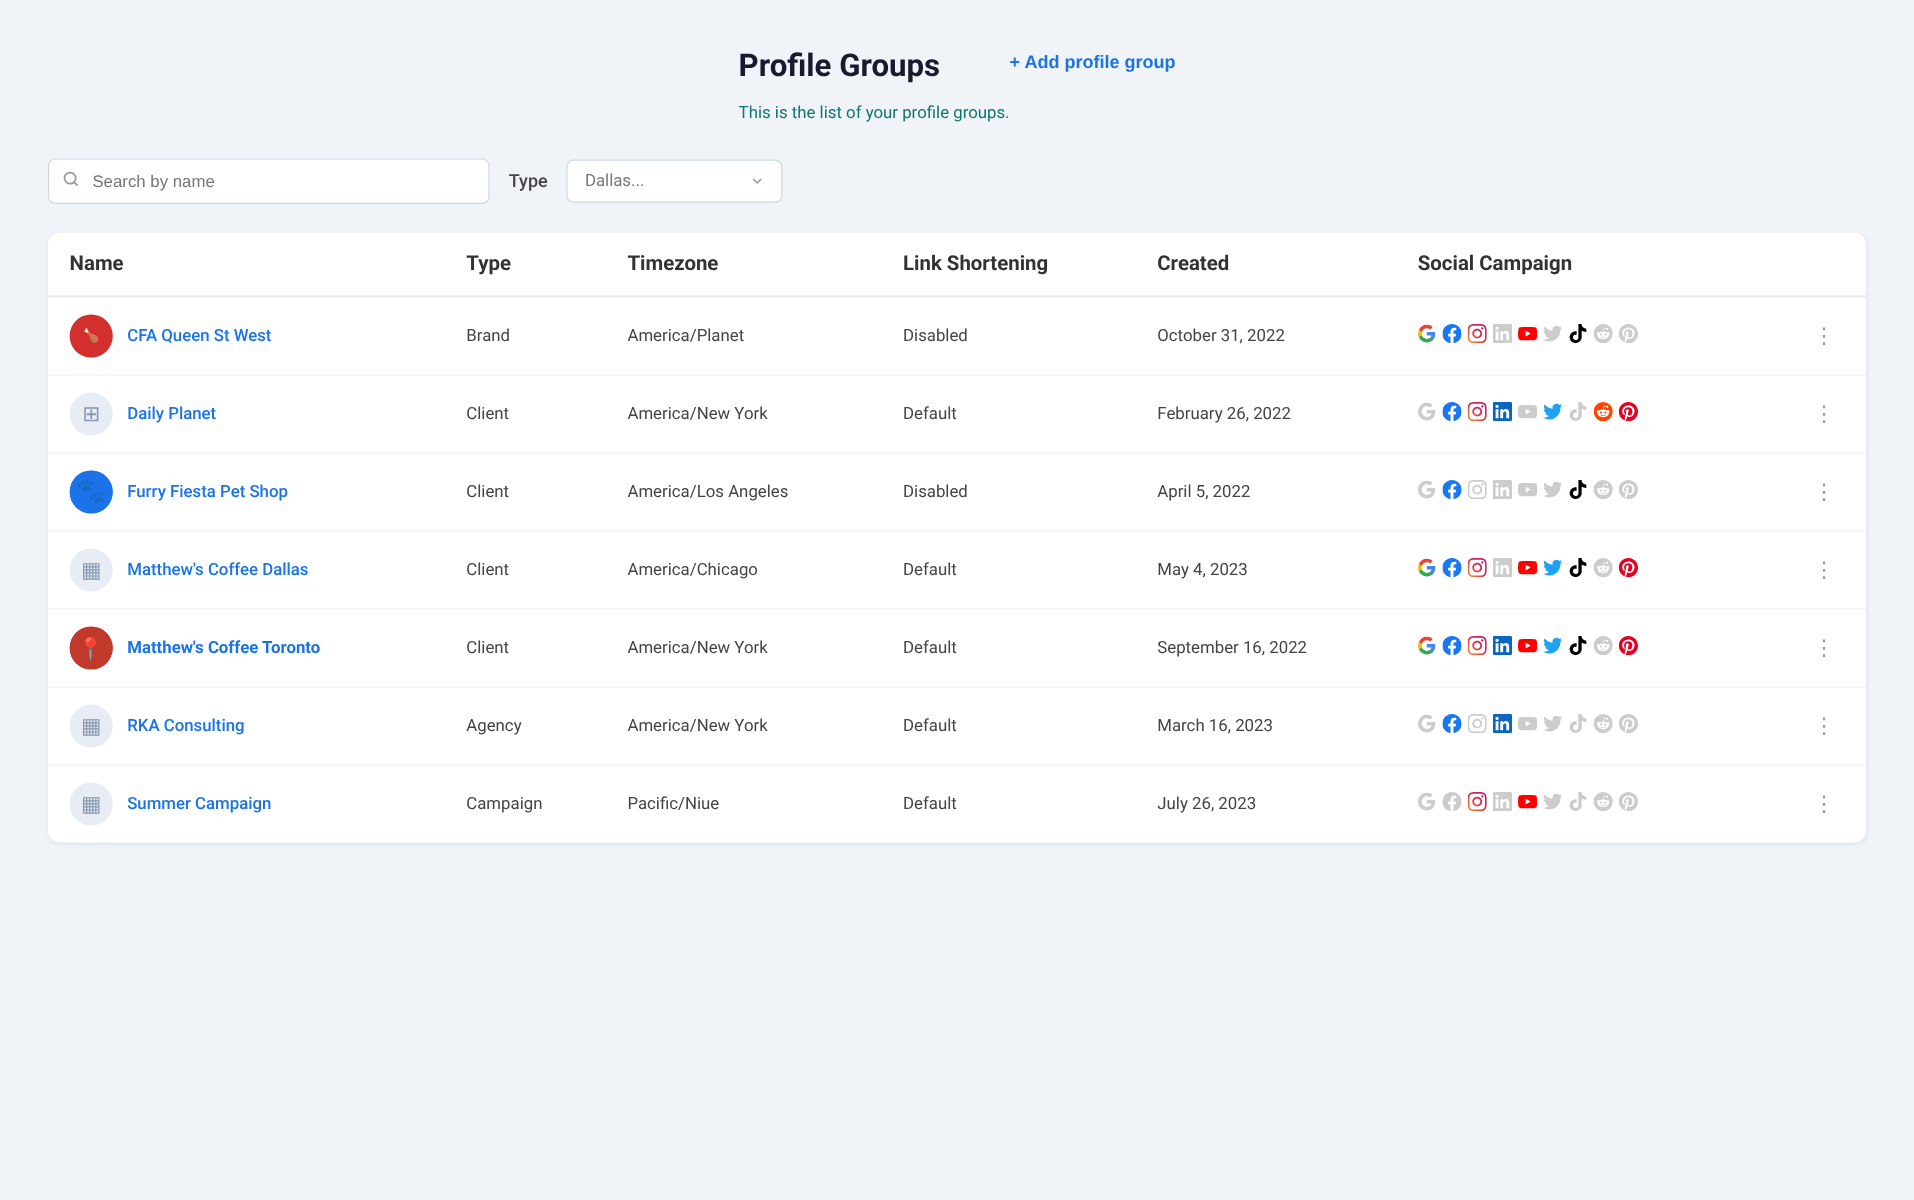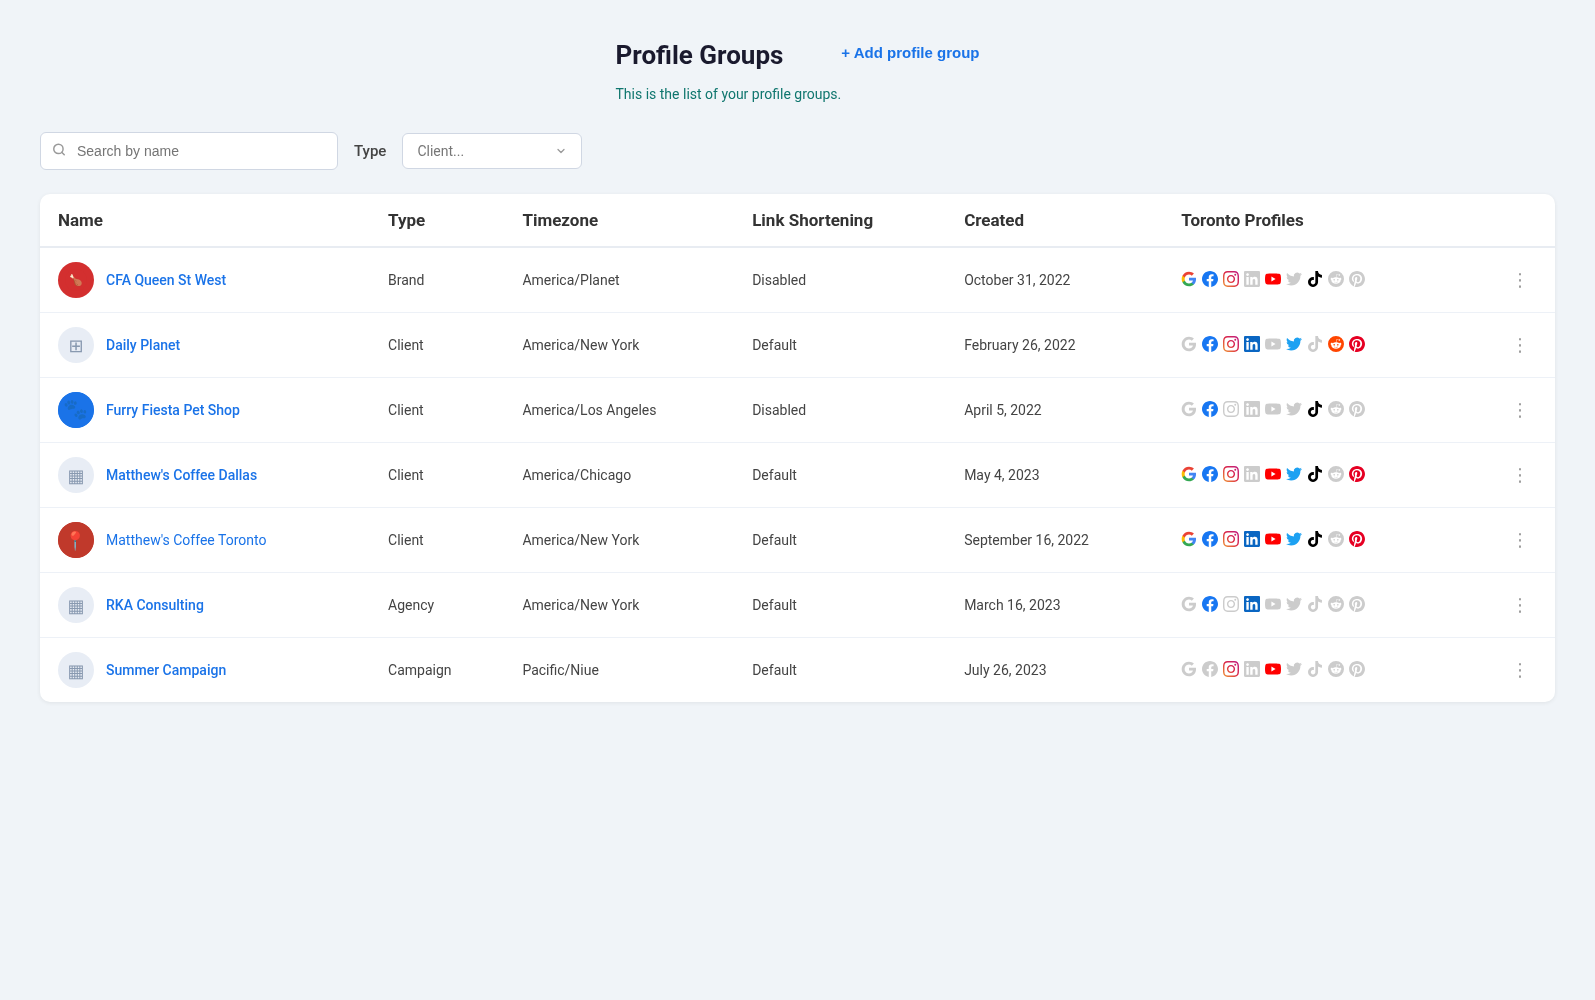--- a/index.html
+++ b/index.html
@@ -41,21 +41,21 @@
     }
     .filter-bar {
       display: flex;
       align-items: center;
       gap: 16px;
       margin-bottom: 24px;
       background: #f0f4f8;
     }
     .search-wrapper {
       position: relative;
-      width: 298px;
+      width: 368px;
     }
     .search-icon-wrap {
       position: absolute;
       left: 12px;
       top: 50%;
       transform: translateY(-50%);
       color: #999;
       font-size: 14px;
     }
     .search-input {
@@ -121,21 +121,21 @@
     .name-cell {
       display: flex;
       align-items: center;
       gap: 12px;
     }
     .profile-link {
       color: #1a73e8;
       text-decoration: none;
       font-weight: 500;
     }
-    .profile-link.bold { font-weight: 400; }
+    .profile-link.bold { font-weight: 700; }
     .social-icons {
       display: flex;
       align-items: center;
       gap: 5px;
     }
     .more-btn {
       background: none;
       border: none;
       cursor: pointer;
       color: #999;
@@ -161,37 +161,37 @@
     <span class="search-icon-wrap">
       <svg width="14" height="14" viewBox="0 0 24 24" fill="none" stroke="#999" stroke-width="2.5" stroke-linecap="round" stroke-linejoin="round">
         <circle cx="11" cy="11" r="8"></circle>
           <line x1="21" y1="21" x2="16.65" y2="16.65"></line>
       </svg>
     </span>
     <input class="search-input" type="text" placeholder="Search by name" style="">
   </div>
   <span class="type-label">Type</span>
   <div class="type-select">
-    <span>Client...</span>
+    <span>Dallas...</span>
     <svg width="12" height="12" viewBox="0 0 24 24" fill="none" stroke="#999" stroke-width="2.5" stroke-linecap="round" stroke-linejoin="round">
       <polyline points="6 9 12 15 18 9"></polyline>
     </svg>
   </div>
 </div>
 
 <div class="table-container">
   <table>
     <thead>
       <tr>
         <th>Name</th>
         <th>Type</th>
         <th>Timezone</th>
         <th>Link Shortening</th>
         <th>Created</th>
-        <th>Toronto Profiles</th>
+        <th>Social Campaign</th>
         <th></th>
       </tr>
     </thead>
     <tbody id="table-body">
     <tr>
           <td>
             <div class="name-cell">
               <div style="background:#d32f2f;border-radius:50%;width:36px;height:36px;display:flex;align-items:center;justify-content:center;">
                 <svg width="22" height="22" viewBox="0 0 36 36">
                   <circle cx="18" cy="18" r="18" fill="#d32f2f"></circle>

